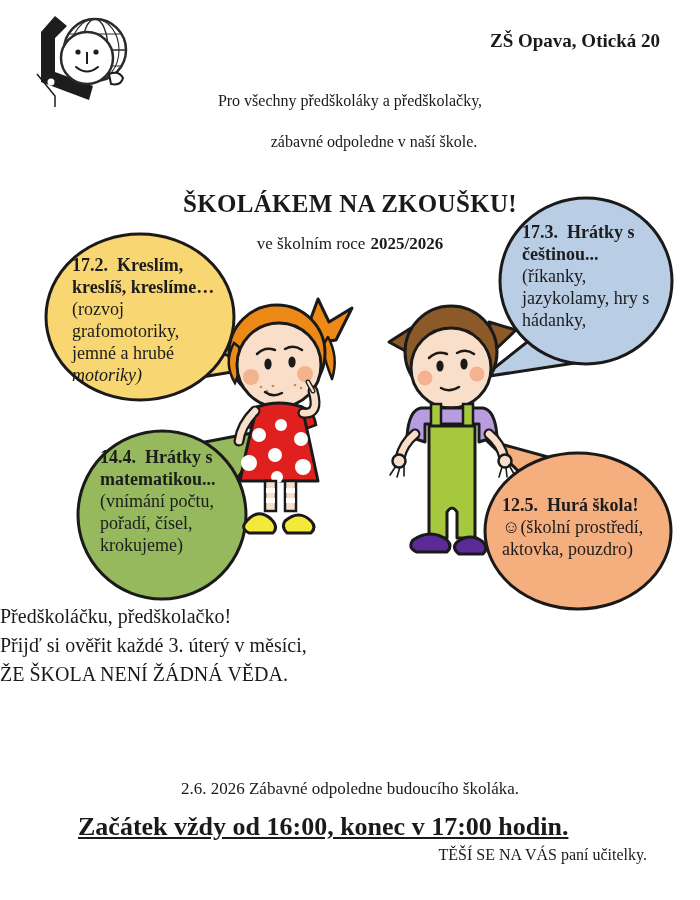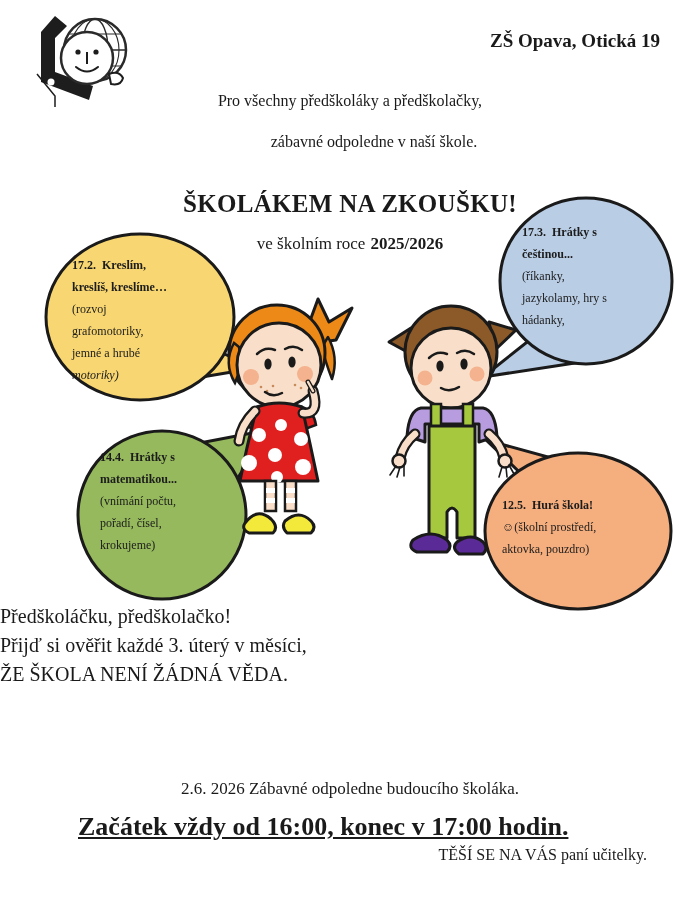--- a/index.html
+++ b/index.html
@@ -11,21 +11,21 @@
   .center{left:0;right:0;text-align:center;}
   .school-name{top:30px;right:40px;font-size:19px;font-weight:bold;}
   .intro{font-size:16px;}
   .intro-1{top:92px;}
   .intro-2{top:133px;padding-left:48px;}
   .title{top:190px;font-size:25px;font-weight:bold;letter-spacing:.3px;}
   .subtitle{top:234px;font-size:17px;}
   .subtitle b{margin-left:5px;}
   .bubble{position:absolute;}
   .bubble svg{position:absolute;left:0;top:0;}
-  .bubble-text{position:absolute;font-size:12px;line-height:22px;color:#1c1c1c;}
+  .bubble-text{position:absolute;font-size:18px;line-height:22px;color:#1c1c1c;}
   .bubble-text .b{font-weight:bold;}
   .bubble-text .i{font-style:italic;}
   .invite{top:602px;left:0;width:650px;font-weight:normal;font-size:20px;line-height:29px;}
   .event-line{top:779px;font-size:17px;}
   .time-line{top:812px;left:78px;font-size:26px;font-weight:bold;text-decoration:underline;}
   .signoff-line{top:846px;right:53px;font-size:16px;}
 </style>
 </head>
 <body>
 
@@ -42,21 +42,21 @@
     <circle cx="16" cy="70" r="3.5" fill="#ffffff"></circle>
     <path d="M2 62 L20 84 L20 95" stroke="#1d1d1d" stroke-width="1.5" fill="none"></path>
     <circle cx="52" cy="46" r="26" fill="#ffffff" stroke="#2a2a2a" stroke-width="2.5"></circle>
     <circle cx="43" cy="40" r="2.6" fill="#1d1d1d"></circle>
     <circle cx="61" cy="40" r="2.6" fill="#1d1d1d"></circle>
     <path d="M52 40 L52 52" stroke="#1d1d1d" stroke-width="2"></path>
     <path d="M41 55 Q52 64 63 55" fill="none" stroke="#1d1d1d" stroke-width="2" stroke-linecap="round"></path>
     <path d="M74 62 Q84 58 88 66 Q86 74 76 72 Z" fill="#ffffff" stroke="#1d1d1d" stroke-width="2"></path>
   </svg>
 
-  <div class="abs school-name">ZŠ Opava, Otická 19</div>
+  <div class="abs school-name">ZŠ Opava, Otická 20</div>
 
   <div class="abs center intro intro-1">Pro všechny předškoláky a předškolačky,</div>
   <div class="abs center intro intro-2">zábavné odpoledne v naší škole.</div>
 
   <div class="abs center title">ŠKOLÁKEM NA ZKOUŠKU!</div>
   <div class="abs center subtitle"><span>ve školním roce</span><b>2025/2026</b></div>
 
   <div class="bubble" style="left:40px;top:230px;width:220px;height:180px;">
     <svg width="220" height="180" viewBox="0 0 220 180">
       <path d="M148 108 L216 138 L132 152 Z" stroke="#1a1a1a" stroke-width="3" stroke-linejoin="round" fill="#f8d671"></path>

